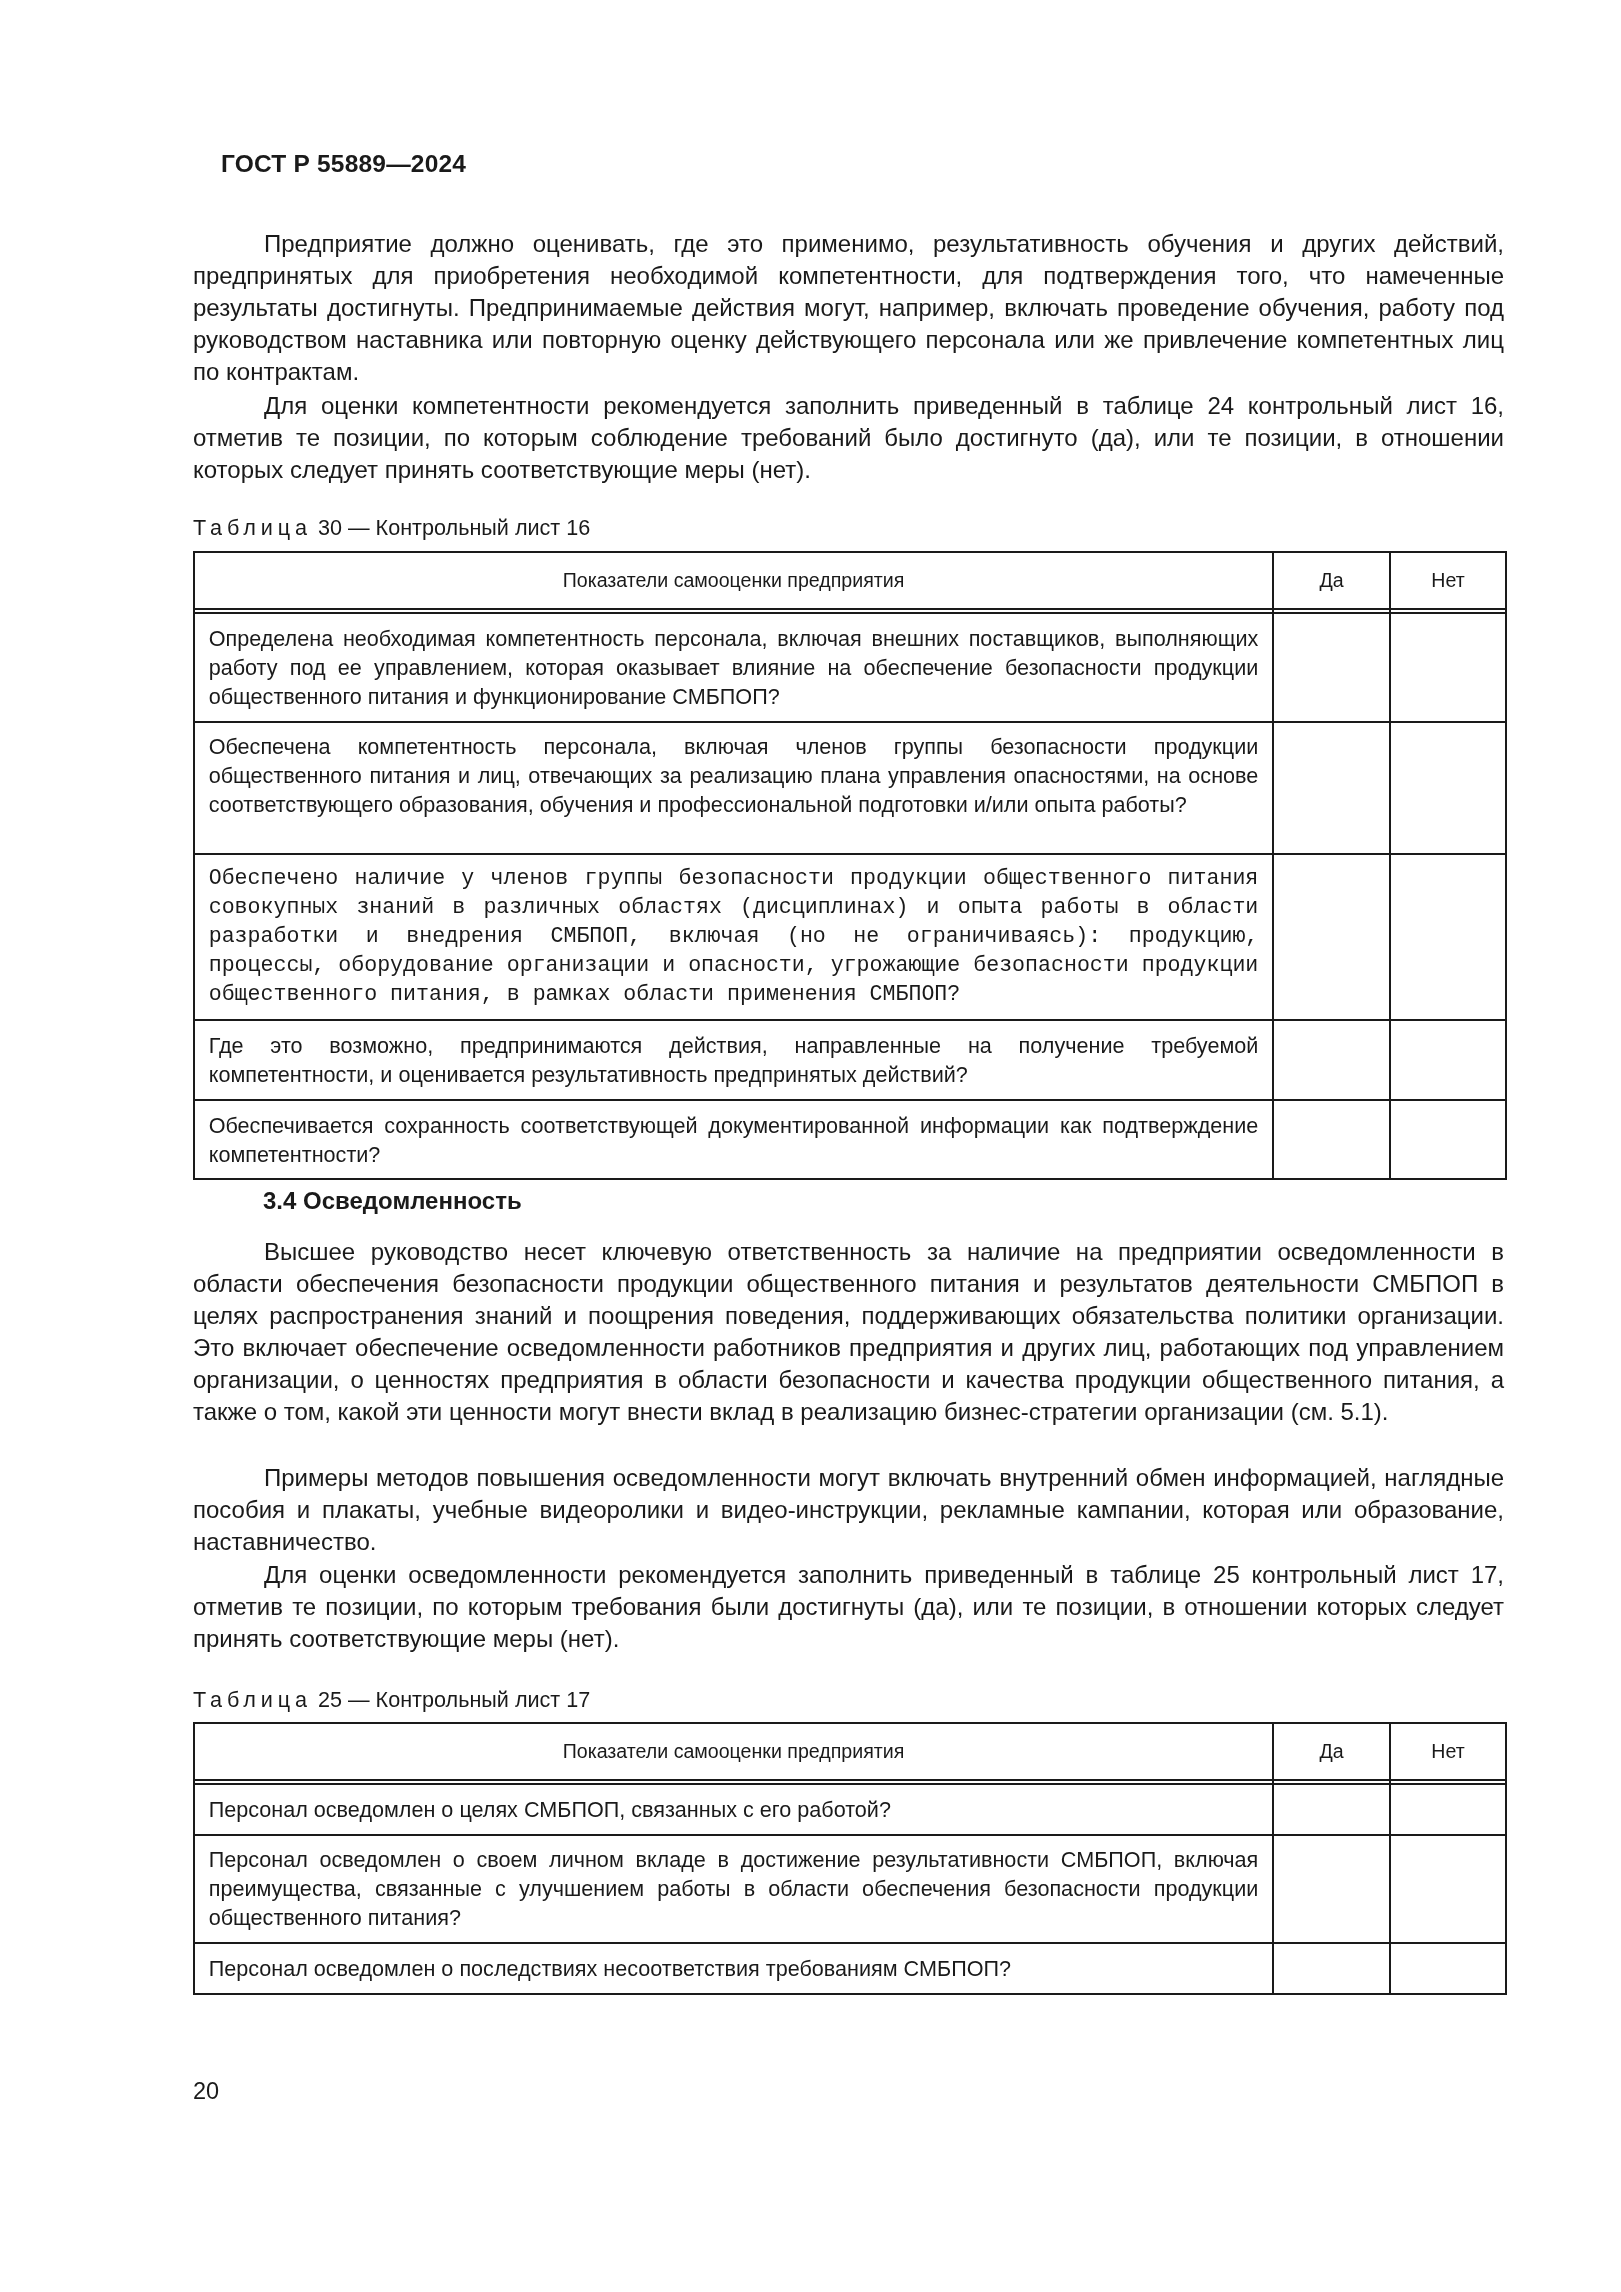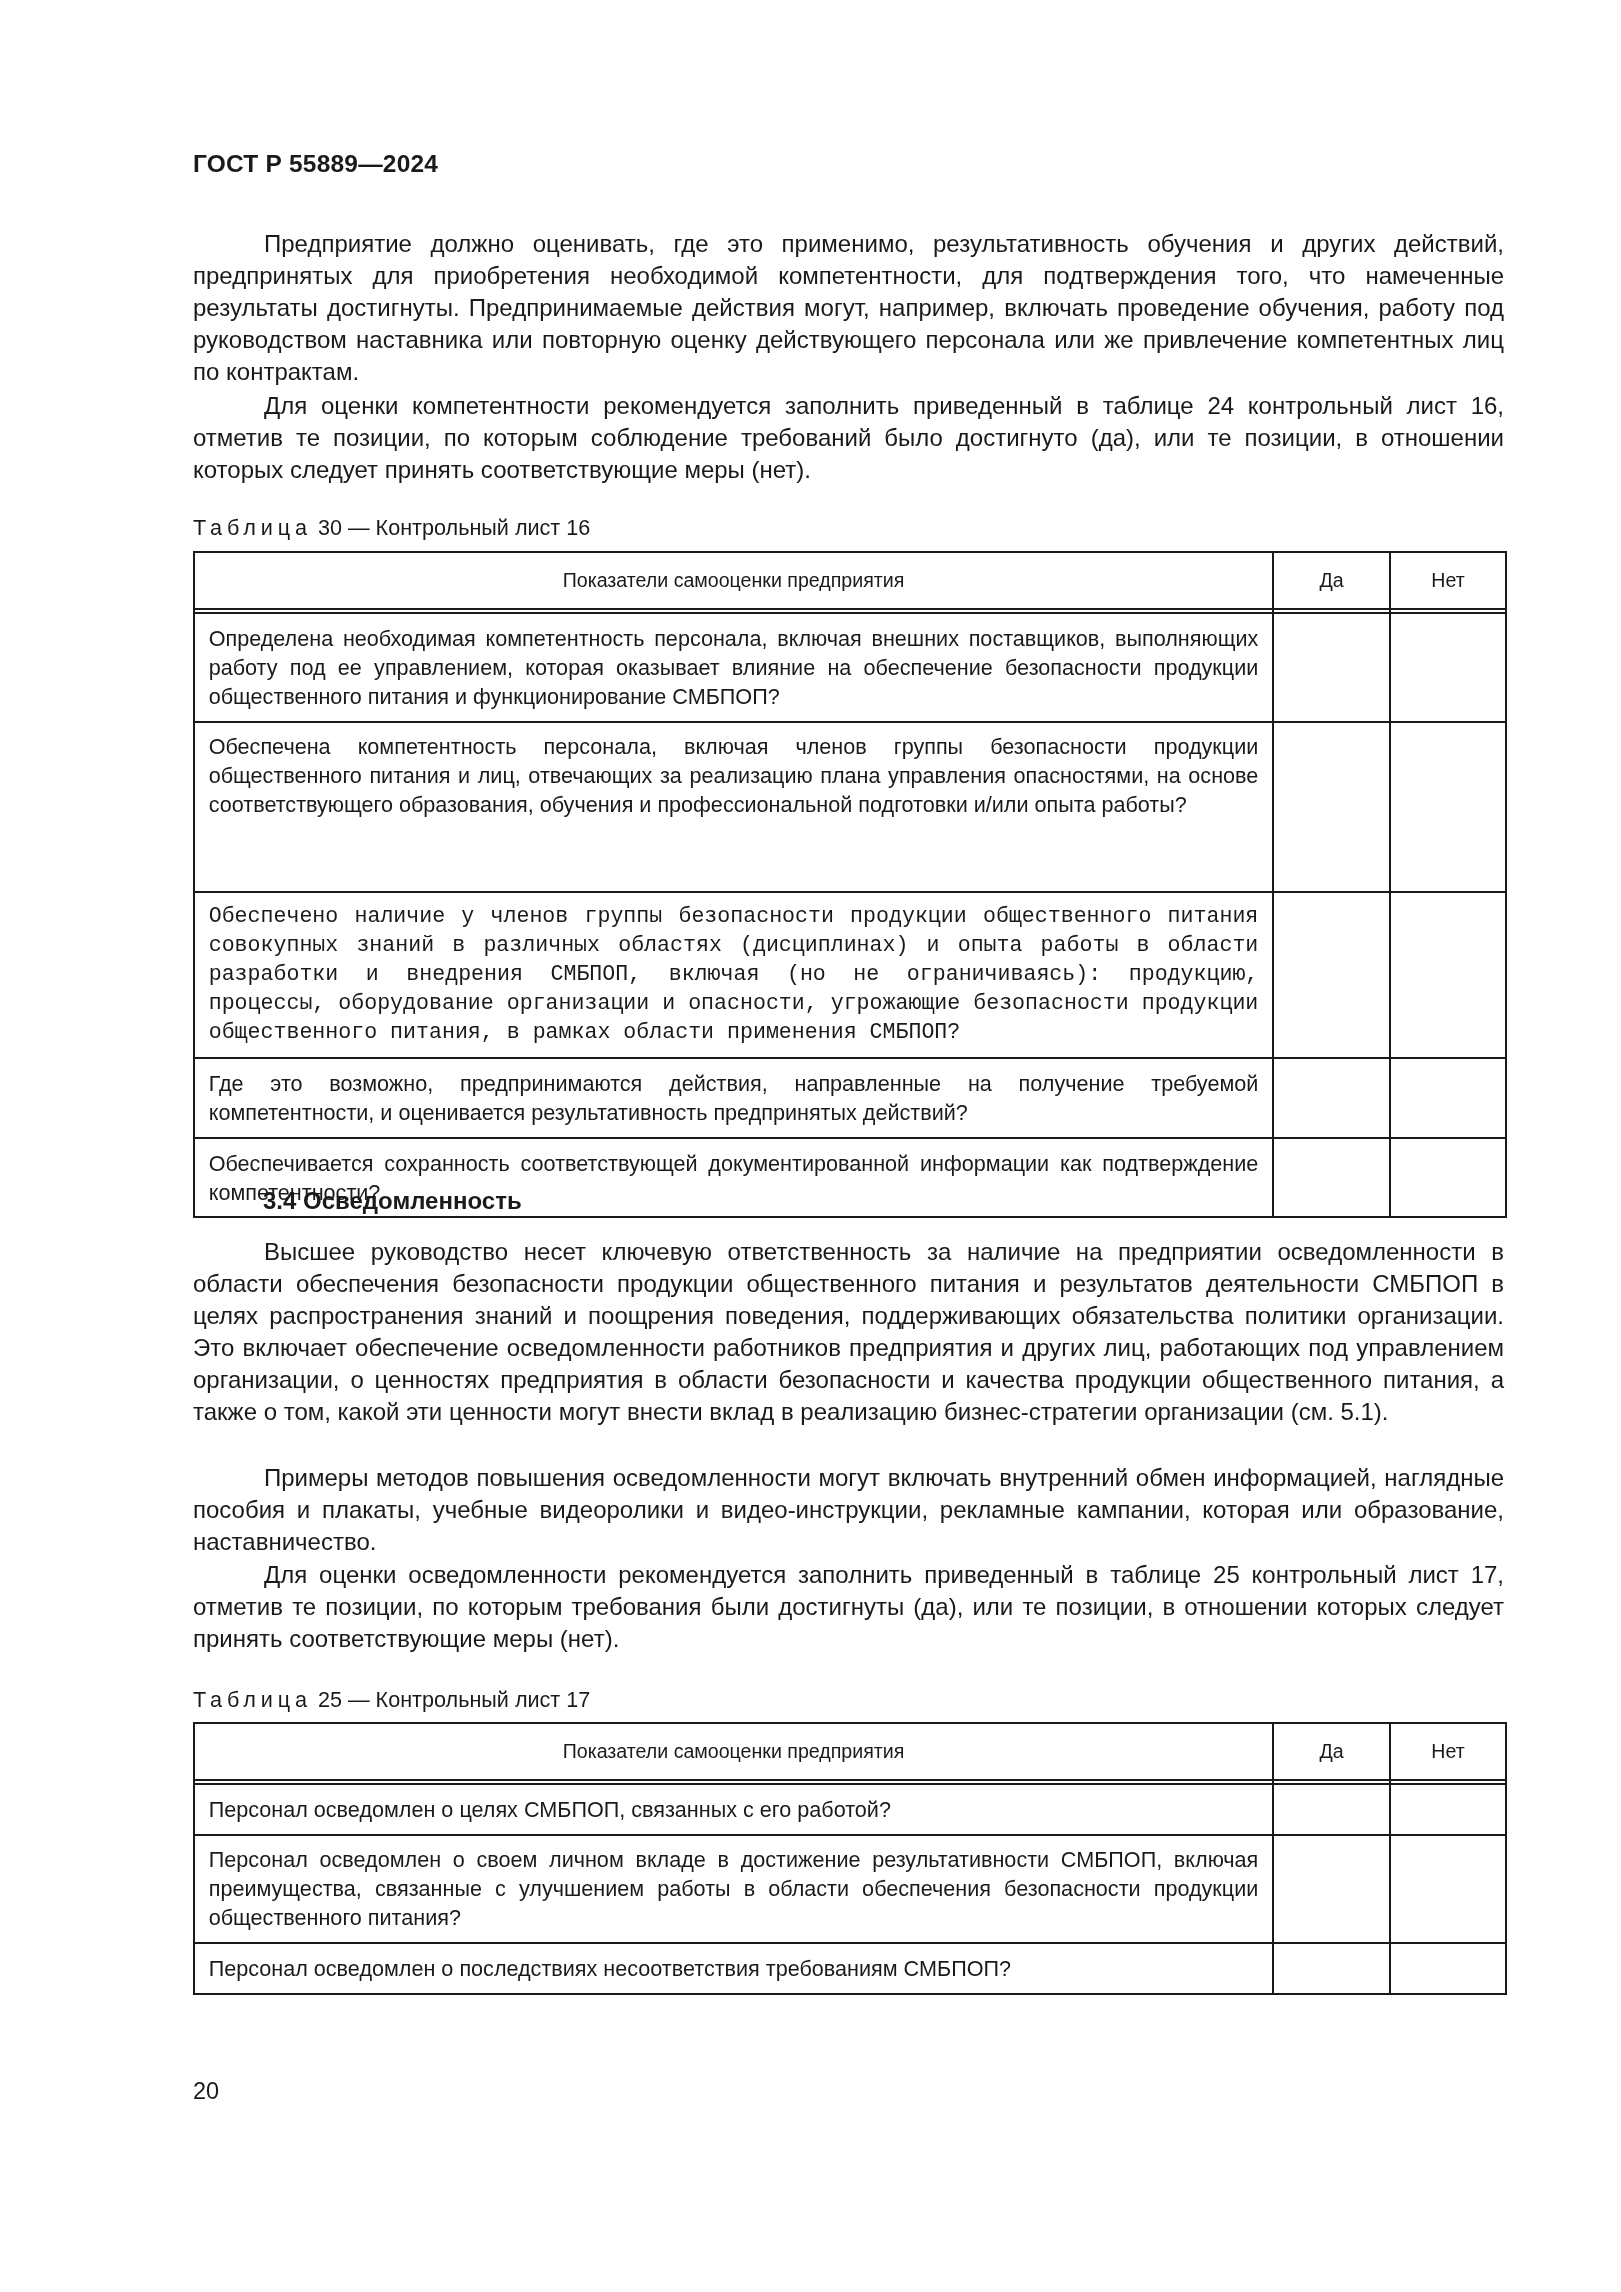--- a/index.html
+++ b/index.html
@@ -1,18 +1,18 @@
 <!DOCTYPE html>
 <html><head>
 <meta charset="utf-8">
 <style>
   html, body { margin:0; padding:0; background:#ffffff; }
   body { width:1621px; height:2293px; position:relative; overflow:hidden;
          font-family:"Liberation Sans", "DejaVu Sans", sans-serif; color:#1a1a1a; }
-  .abs { position:absolute; }
+  .abs { position:absolute;margin-left:28px; }
   .doc-id { left:193px; top:150px; font-size:24.5px; font-weight:bold; letter-spacing:0.2px; }
   .para { position:absolute; left:193px; width:1311px; font-size:24px; line-height:32px;
           text-align:justify; text-indent:71px; margin:0; }
   .caption { position:absolute; left:193px; font-size:21.6px; line-height:27.4px; }
   .caption .spaced { letter-spacing:4.9px; }
   .section-head { position:absolute; left:263px; font-size:24px; font-weight:bold; line-height:32px; }
   table.check { position:absolute; left:193px; width:1311px; border-collapse:collapse;
                 table-layout:fixed; }
   table.check td, table.check th { border:2.9px solid #1a1a1a; padding:16px; vertical-align:top; }
   table.check th { font-weight:normal; font-size:19.6px; text-align:center; vertical-align:middle;
@@ -54,21 +54,21 @@
   <tr class="sep">
         <td></td>
         <td></td>
         <td></td>
       </tr>
   <tr style="height:106px;">
     <td class="q">Определена необходимая компетентность персонала, включая внешних поставщиков, выполняющих работу под ее управлением, которая оказывает влияние на обеспечение безопасности продукции общественного питания и функционирование СМБПОП?</td>
     <td></td>
     <td></td>
   </tr>
-  <tr style="height:170px;">
+  <tr style="height:132px;">
     <td class="q">Обеспечена компетентность персонала, включая членов группы безопасности продукции общественного питания и лиц, отвечающих за реализацию плана управления опасностями, на основе соответствующего образования, обучения и профессиональной подготовки и/или опыта работы?</td>
     <td></td>
     <td></td>
   </tr>
   <tr style="height:166px;font-family:Liberation Mono, monospace;">
     <td class="q">Обеспечено наличие у членов группы безопасности продукции общественного питания совокупных знаний в различных областях (дисциплинах) и опыта работы в области разработки и внедрения СМБПОП, включая (но не ограничиваясь): продукцию, процессы, оборудование организации и опасности, угрожающие безопасности продукции общественного питания, в рамках области применения СМБПОП?</td>
     <td></td>
     <td></td>
   </tr>
   <tr style="height:76px;">

